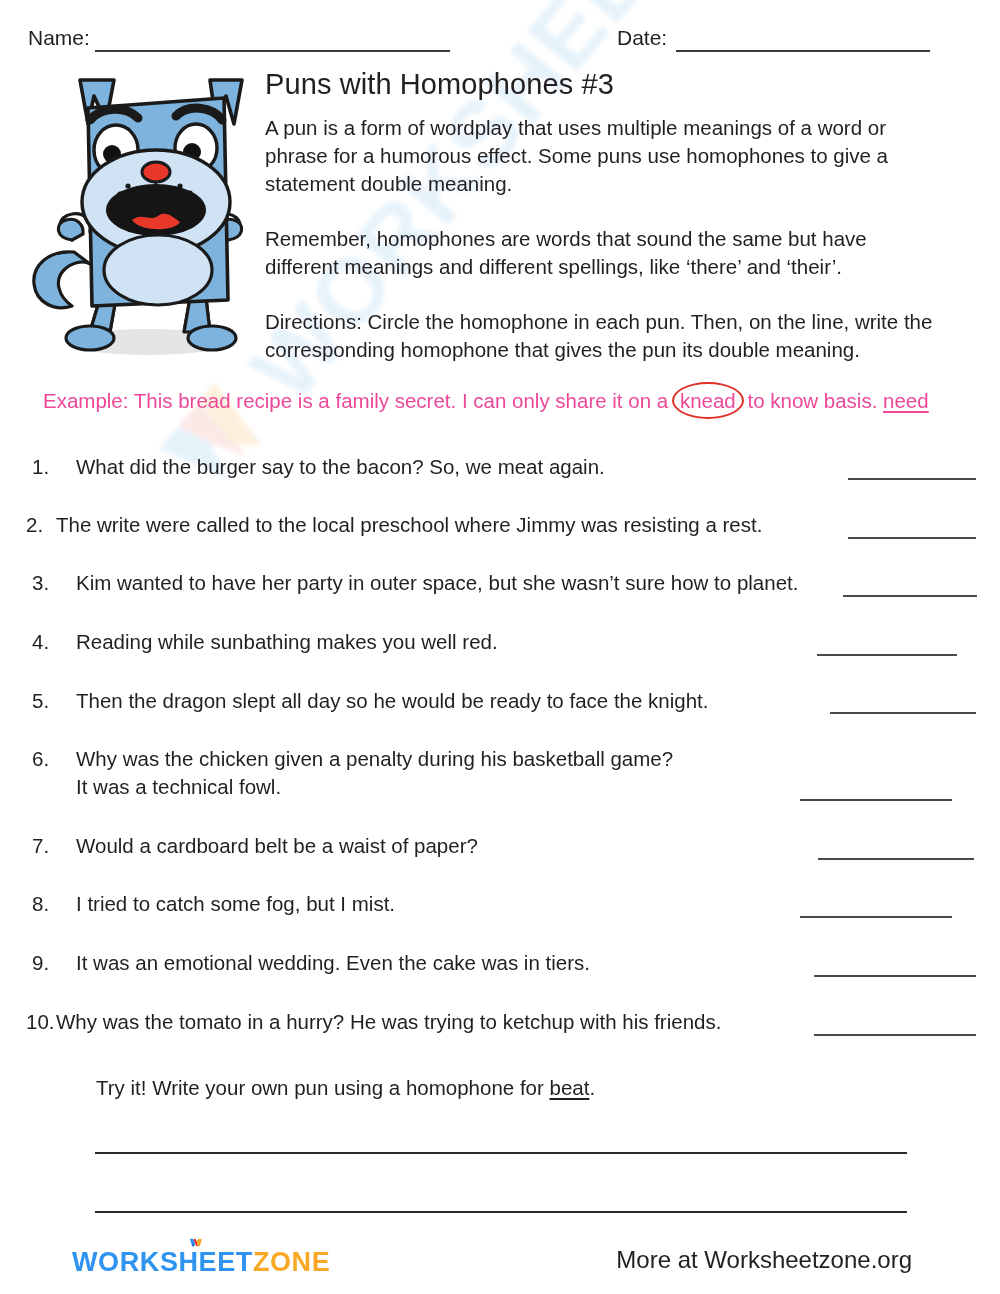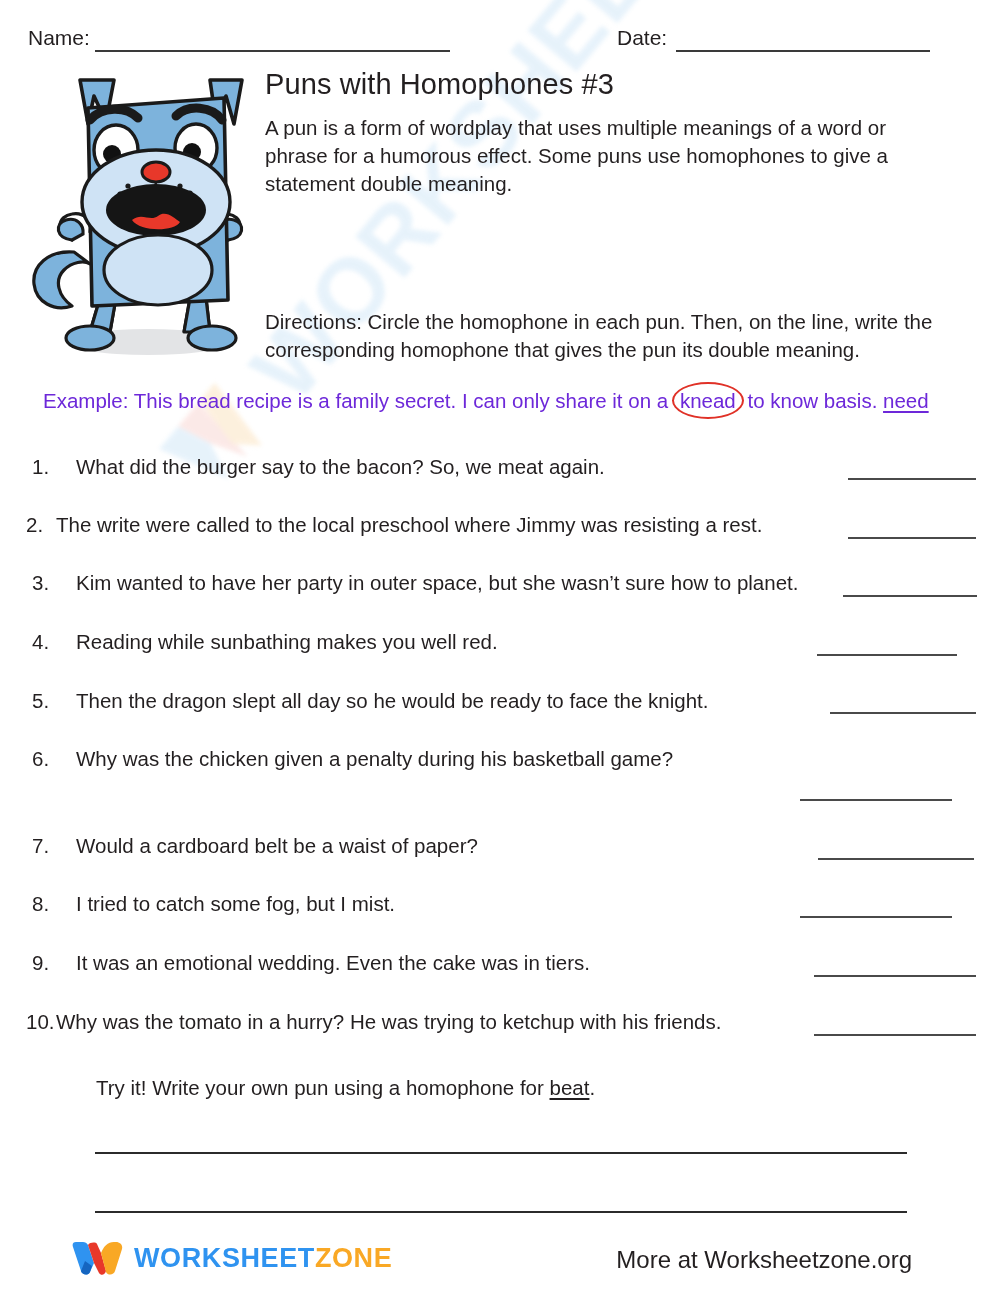--- a/index.html
+++ b/index.html
@@ -119,21 +119,21 @@
   #intro-3 { top: 308px; }
 
   
   .example {
     position: absolute;
     left: 43px;
     top: 387px;
     width: 930px;
     font-size: 20.5px;
     line-height: 28px;
-    color: #6d28d9;
+    color: #ec4899;
     z-index: 3;
     white-space: nowrap;
   }
   .circled {
     position: relative;
     display: inline-block;
     padding: 0 6px;
   }
   .circled::after {
     content: "";
@@ -206,20 +206,21 @@
 
   
   .footer-logo {
     position: absolute;
     left: 72px;
     top: 1238px;
     height: 40px;
     z-index: 3;
     display: flex;
     align-items: center;
+    flex-direction: column;
   }
   .logo-mark { width: 52px; height: 38px; margin-right: 10px; }
   .logo-text {
     font-size: 27px;
     font-weight: bold;
     letter-spacing: .6px;
   }
   .logo-ws { color: #2f93f0; }
   .logo-zone { color: #f9a825; }
   .footer-more {
@@ -301,20 +302,21 @@
     <circle cx="146" cy="122" r="2.6" fill="#1a1a1a"></circle>
 
     <ellipse cx="128" cy="136" rx="50" ry="26" fill="#151515"></ellipse>
     <path d="M104 146 C114 138 122 148 130 142 C138 136 146 144 152 148 C146 158 112 158 104 146 Z" fill="#e8382a"></path>
 
     <ellipse cx="130" cy="196" rx="54" ry="35" fill="#cfe3f5" stroke="#1a1a1a" stroke-width="3.2"></ellipse>
   </svg>
 
   <div class="title">Puns with Homophones #3</div>
   <div class="intro" id="intro-1">A pun is a form of wordplay that uses multiple meanings of a word or phrase for a humorous effect. Some puns use homophones to give a statement double meaning.</div>
+  <div class="intro" id="intro-2">Remember, homophones are words that sound the same but have different meanings and different spellings, like ‘there’ and ‘their’.</div>
   <div class="intro" id="intro-3">Directions: Circle the homophone in each pun. Then, on the line, write the corresponding homophone that gives the pun its double meaning.</div>
 
   <div class="example">
     <span>Example: This bread recipe is a family secret. I can only share it on a</span>
     <span class="circled">knead</span>
     <span>to know basis.</span>
     <span class="uline">need</span>
   </div>
 
   <div class="qlist">
@@ -345,20 +347,21 @@
 
     <div class="q" style="left:32px; top:687px; width:740px;">
       <span class="num">5.</span>
       <span class="txt">Then the dragon slept all day so he would be ready to face the knight.</span>
     </div>
     <span class="ansline" style="left:830px; top:712px; width:146px;"></span>
 
     <div class="q" style="left:32px; top:745px; width:740px;">
       <span class="num">6.</span>
       <span class="txt">Why was the chicken given a penalty during his basketball game?</span>
+      <span class="txt">It was a technical fowl.</span>
     </div>
     <span class="ansline" style="left:800px; top:799px; width:152px;"></span>
 
     <div class="q" style="left:32px; top:832px; width:740px;">
       <span class="num">7.</span>
       <span class="txt">Would a cardboard belt be a waist of paper?</span>
     </div>
     <span class="ansline" style="left:818px; top:858px; width:156px;"></span>
 
     <div class="q" style="left:32px; top:890px; width:740px;">

